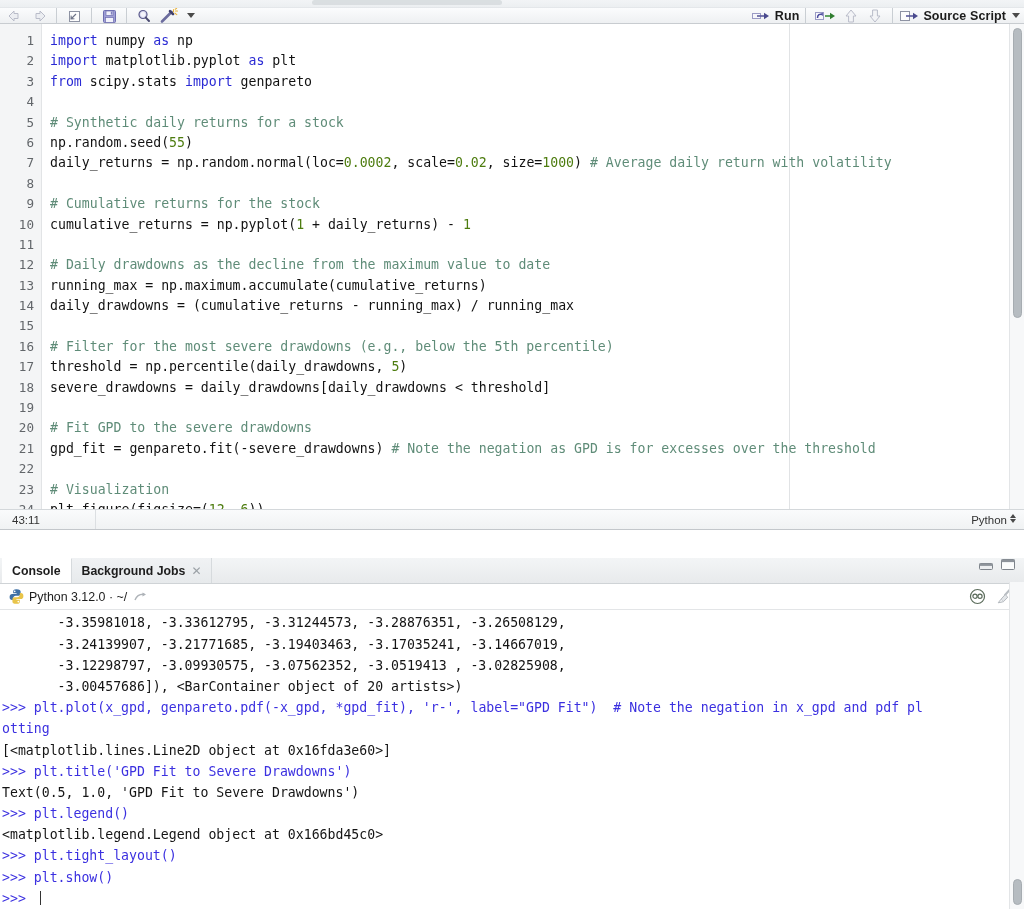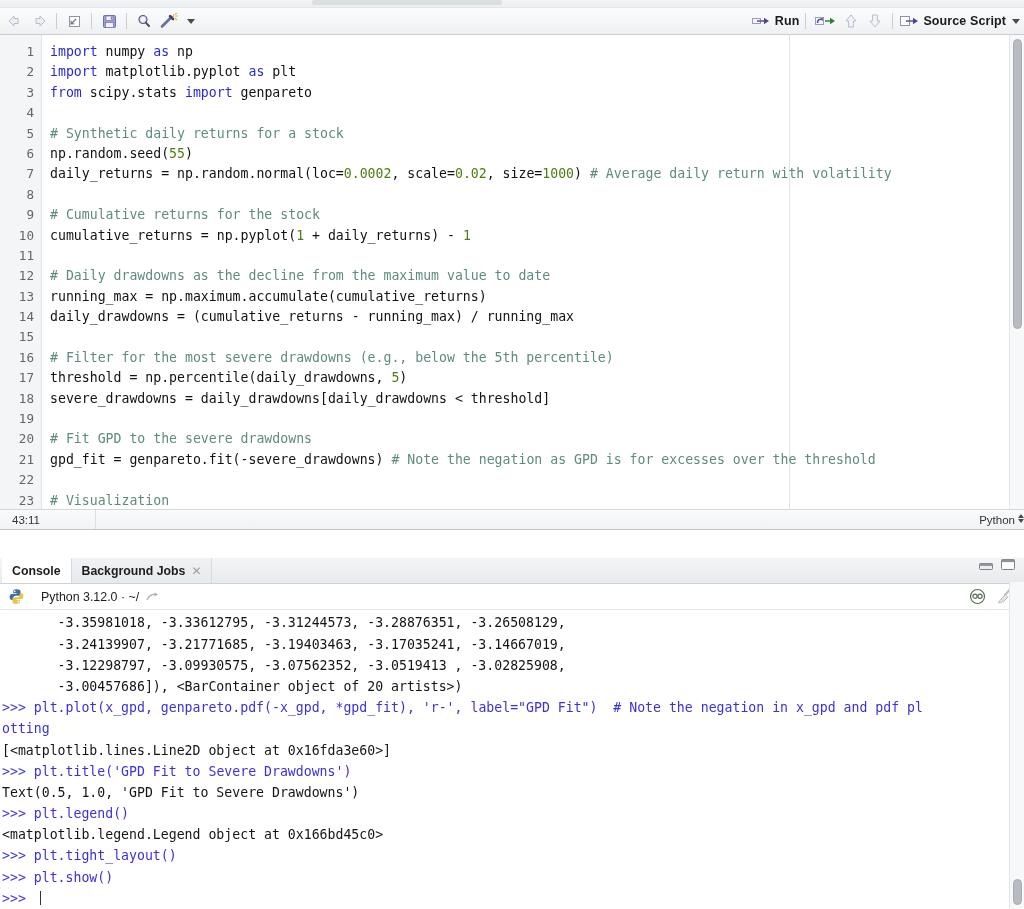--- a/index.html
+++ b/index.html
@@ -21,21 +21,21 @@
     background: linear-gradient(#f2f4f6, #eceff1);
     position: relative;
     border-bottom: 1px solid #e4e7ea;
   }
   .tabstrip .hscroll-ghost {
     position:absolute; left:312px; top:0px; width:190px; height:5px;
     background:#d6dadd; border-radius:3px; opacity:.85;
   }
 
   .toolbar {
-    height: 27px;
+    height: 16px;
     display: flex;
     align-items: center;
     background: linear-gradient(#fbfcfd, #eef0f2);
     border-bottom: 1px solid #c8ccd0;
     padding: 0 4px;
     font-size: 12px;
     position: relative;
   }
   .tb-group { display: flex; align-items: center; gap: 2px; }
   .tb-sep { width: 1px; height: 16px; background: #c9ced3; margin: 0 6px; }
@@ -88,21 +88,21 @@
   
   .statusbar {
     height: 20px; flex: none;
     display: flex; align-items: center;
     background: linear-gradient(#fafbfc, #f0f2f3);
     border-top: 1px solid #d4d8db;
     font-size: 11.5px; color: #333;
   }
   .status-pos { width: 96px; padding-left: 12px; border-right: 1px solid #dcdfe2; height:100%; display:flex; align-items:center;}
   .status-mid { flex: 1; }
-  .status-lang { display: flex; gap: 3px; }
+  .status-lang { display: flex; gap: 3px; padding-right: 8px; }
   .updown { display:flex; flex-direction:column; gap:1px; }
   .updown i { display:block; width:0;height:0;border-left:3px solid transparent;border-right:3px solid transparent;}
   .updown i.up { border-bottom:4px solid #4a4a4a;}
   .updown i.dn { border-top:4px solid #4a4a4a;}
 
   
   .console-pane { flex: 1; display: flex; flex-direction: column; background: #fff; position: relative; border-top:1px solid #c3c7cb;}
   .console-tabs {
     height: 26px; display: flex; align-items: flex-start;
     background: linear-gradient(#f3f5f6, #e8eaec);
@@ -120,21 +120,21 @@
   .ctab.inactive { background: linear-gradient(#f0f2f4, #e7eaec); }
   .ctab .x { color: #9aa0a5; font-size: 12px; font-weight: 400; }
   .tabs-spacer { flex: 1; }
   .win-btns { display: flex; align-items: center; gap: 6px; padding: 0 8px 3px 0; }
 
   .console-head {
     height: 26px; display: flex; align-items: center;
     border-bottom: 1px solid #e3e5e7;
     padding-left: 8px; background:#fff;
   }
-  .console-head .title { font-size: 12.4px; color: #1c1c1c; margin-left: 16px; }
+  .console-head .title { font-size: 12.4px; color: #1c1c1c; margin-left: 4px; }
   .console-head .spacer2 { flex: 1; }
   .console-head .tools { display: flex; align-items: center; gap: 10px; padding-right: 10px; }
 
   .console-out {
     flex: 1; position: relative; overflow: hidden;
     font-family: "DejaVu Sans Mono", "Liberation Mono", monospace;
     font-size: 13.2px; line-height: 21.2px;
     padding: 2px 0 0 2px;
     color: #141414;
   }

